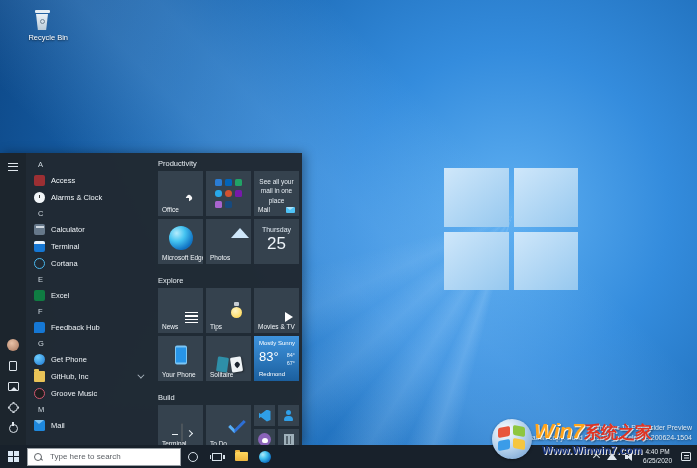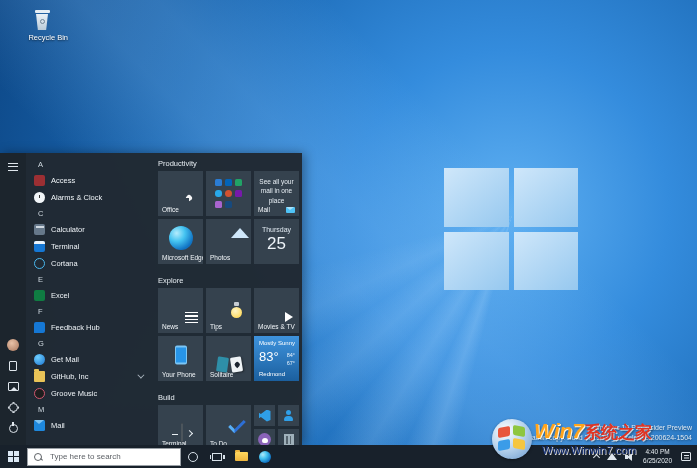--- a/index.html
+++ b/index.html
@@ -150,21 +150,21 @@
 .brandwm{position:absolute;right:0;bottom:0;z-index:50;width:205px;height:55px}
 .orb{position:absolute;left:0;top:6px;width:40px;height:40px;border-radius:50%;background:radial-gradient(circle at 35% 30%,#ffffff,#bcd6ee 45%,#7fa9d6 85%);box-shadow:0 1px 3px rgba(0,0,0,.4)}
 .fl{position:absolute;width:12px;height:10px;border-radius:2px}
 .fl1{left:6px;top:8px;background:#e8563c;transform:skewY(-10deg)}
 .fl2{left:21px;top:7px;background:#8ec63f;transform:skewY(10deg)}
 .fl3{left:6px;top:21px;background:#3b9ce8;transform:skewY(-10deg)}
 .fl4{left:21px;top:20px;background:#f5c640;transform:skewY(10deg)}
 .btext{position:absolute;left:42px;top:6px;white-space:nowrap}
 .bwin7{font-size:21px;font-weight:bold;font-style:italic;color:#ffa41c;text-shadow:1px 1px 0 #fff7e0,2px 2px 2px rgba(0,0,0,.35)}
 .bcn{font-size:17px;font-weight:bold;color:#e03422;text-shadow:1px 1px 0 rgba(255,255,255,.7),2px 2px 2px rgba(0,0,0,.35)}
-.burl{position:absolute;left:50px;top:31px;font-size:11px;font-weight:normal;color:#16337e;text-shadow:1px 1px 0 rgba(255,255,255,.85)}
+.burl{position:absolute;left:50px;top:31px;font-size:11px;font-weight:bold;color:#16337e;text-shadow:1px 1px 0 rgba(255,255,255,.85)}
 </style>
 </head>
 <body>
 
 <div class="stage">
 
   <div class="desktop">
     <div class="glow"></div>
     <div class="beams"></div>
     <div class="wlogo">
@@ -247,21 +247,21 @@
         </div>
       <div class="arow">
           <span class="ai i-fb"></span>
           <span class="al">Feedback Hub</span>
         </div>
       <div class="hrow">
           <span class="hlet">G</span>
         </div>
       <div class="arow">
           <span class="ai i-help"></span>
-          <span class="al">Get Mail</span>
+          <span class="al">Get Phone</span>
         </div>
       <div class="arow">
           <span class="ai i-ghfolder"></span>
           <span class="al">GitHub, Inc</span>
           <span class="chev"></span>
         </div>
       <div class="arow">
           <span class="ai i-groove"></span>
           <span class="al">Groove Music</span>
         </div>

